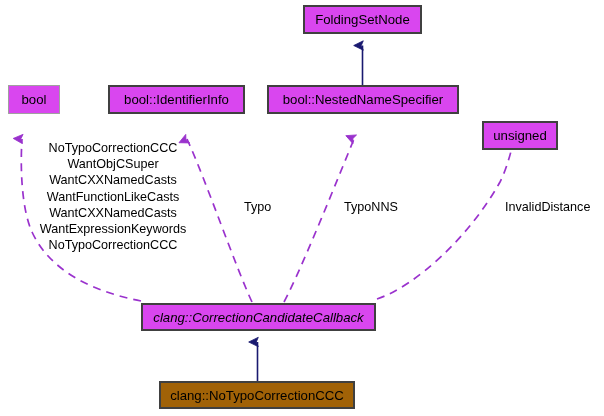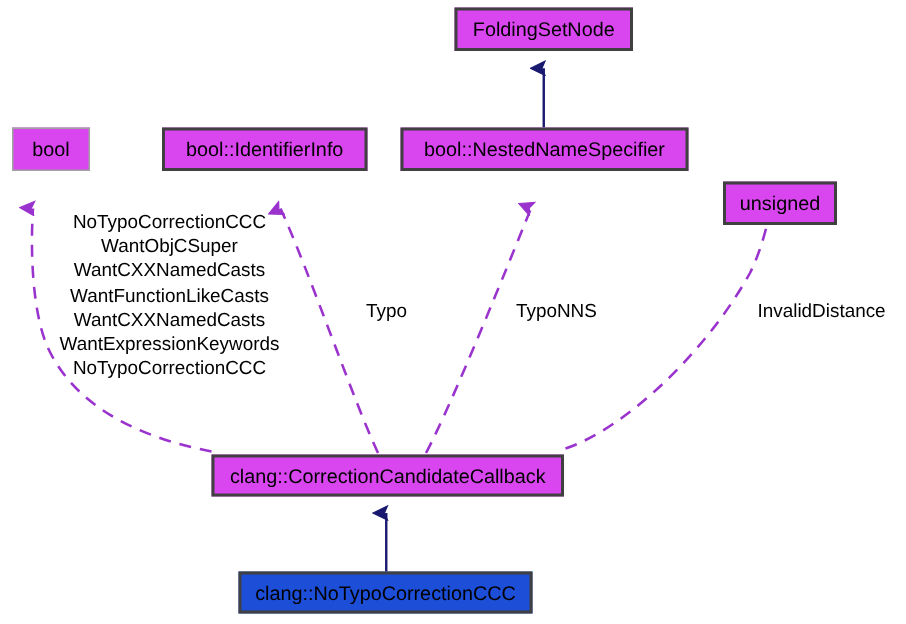--- a/index.html
+++ b/index.html
@@ -40,21 +40,21 @@
   }
   .node.thick {
     border-width: 2px;
     border-color: #404040;
   }
   .node.thin {
     border-width: 1px;
     border-color: #a0a0a0;
   }
   .node.highlight {
-    background: #1d4ed8;
+    background: #a16207;
     border-width: 2px;
     border-color: #404040;
   }
   .edge-label {
     position: absolute;
     font-size: 12.6px;
     color: #000000;
     white-space: nowrap;
     line-height: 16px;
   }
@@ -119,21 +119,21 @@
   </div>
 
   <div class="node thick" style="left:267px; top:85px; width:192px; height:29px;">
     <span>bool::NestedNameSpecifier</span>
   </div>
 
   <div class="node thick" style="left:482px; top:85px; width:76px; height:29px;margin-top:36px;">
     <span>unsigned</span>
   </div>
 
-  <div class="node thick" style="left:141px; top:303px; width:235px; height:28px;">
+  <div class="node thick" style="left:141px; top:303px; width:235px; height:28px;font-style:italic;">
     <span>clang::CorrectionCandidateCallback</span>
   </div>
 
   <div class="node highlight" style="left:159px; top:381px; width:196px; height:28px;">
     <span>clang::NoTypoCorrectionCCC</span>
   </div>
 
   <div class="edge-label multi" style="left:13px; top:140px; width:200px;">
     <div>NoTypoCorrectionCCC</div>
     <div>WantObjCSuper</div>

